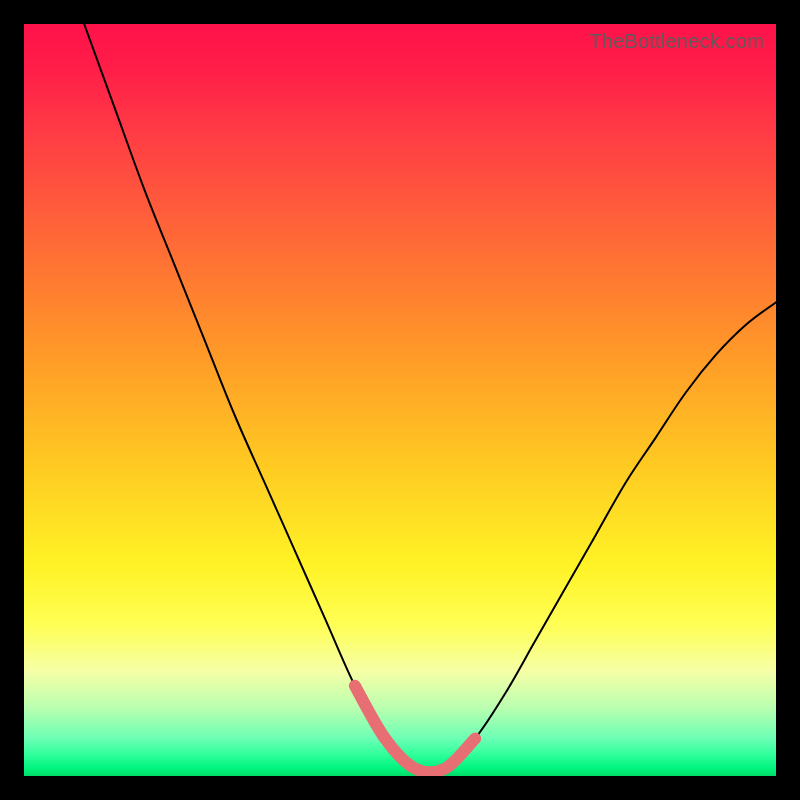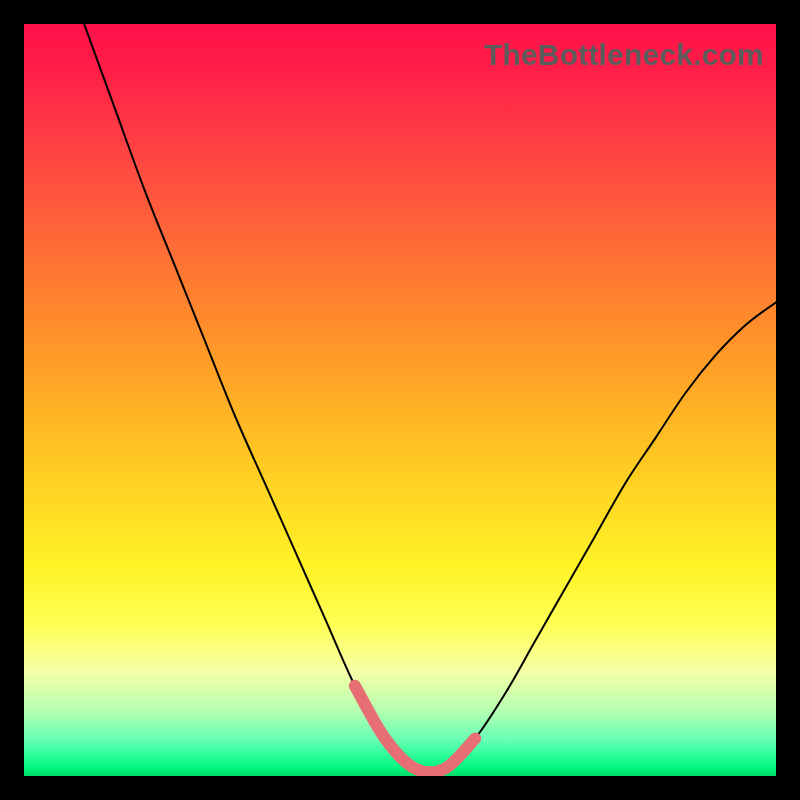--- a/index.html
+++ b/index.html
@@ -37,25 +37,25 @@
       #b9ffb0 91%,
       #6cffb5 95%,
       #34ff9e 97%,
       #00f47e 99%,
       #00db67 100%
     );
     overflow: hidden;
   }
   .watermark {
     position: absolute;
-    top: 14px;
+    top: 6px;
     right: 12px;
     color: #5c5c5c;
-    font-size: 30px;
-    font-weight: 700;
+    font-size: 20px;
+    font-weight: 400;
     letter-spacing: 0.2px;
     z-index: 5;
     user-select: none;
   }
   svg {
     position: absolute;
     left: 0;
     top: 0;
     width: 752px;
     height: 752px;

